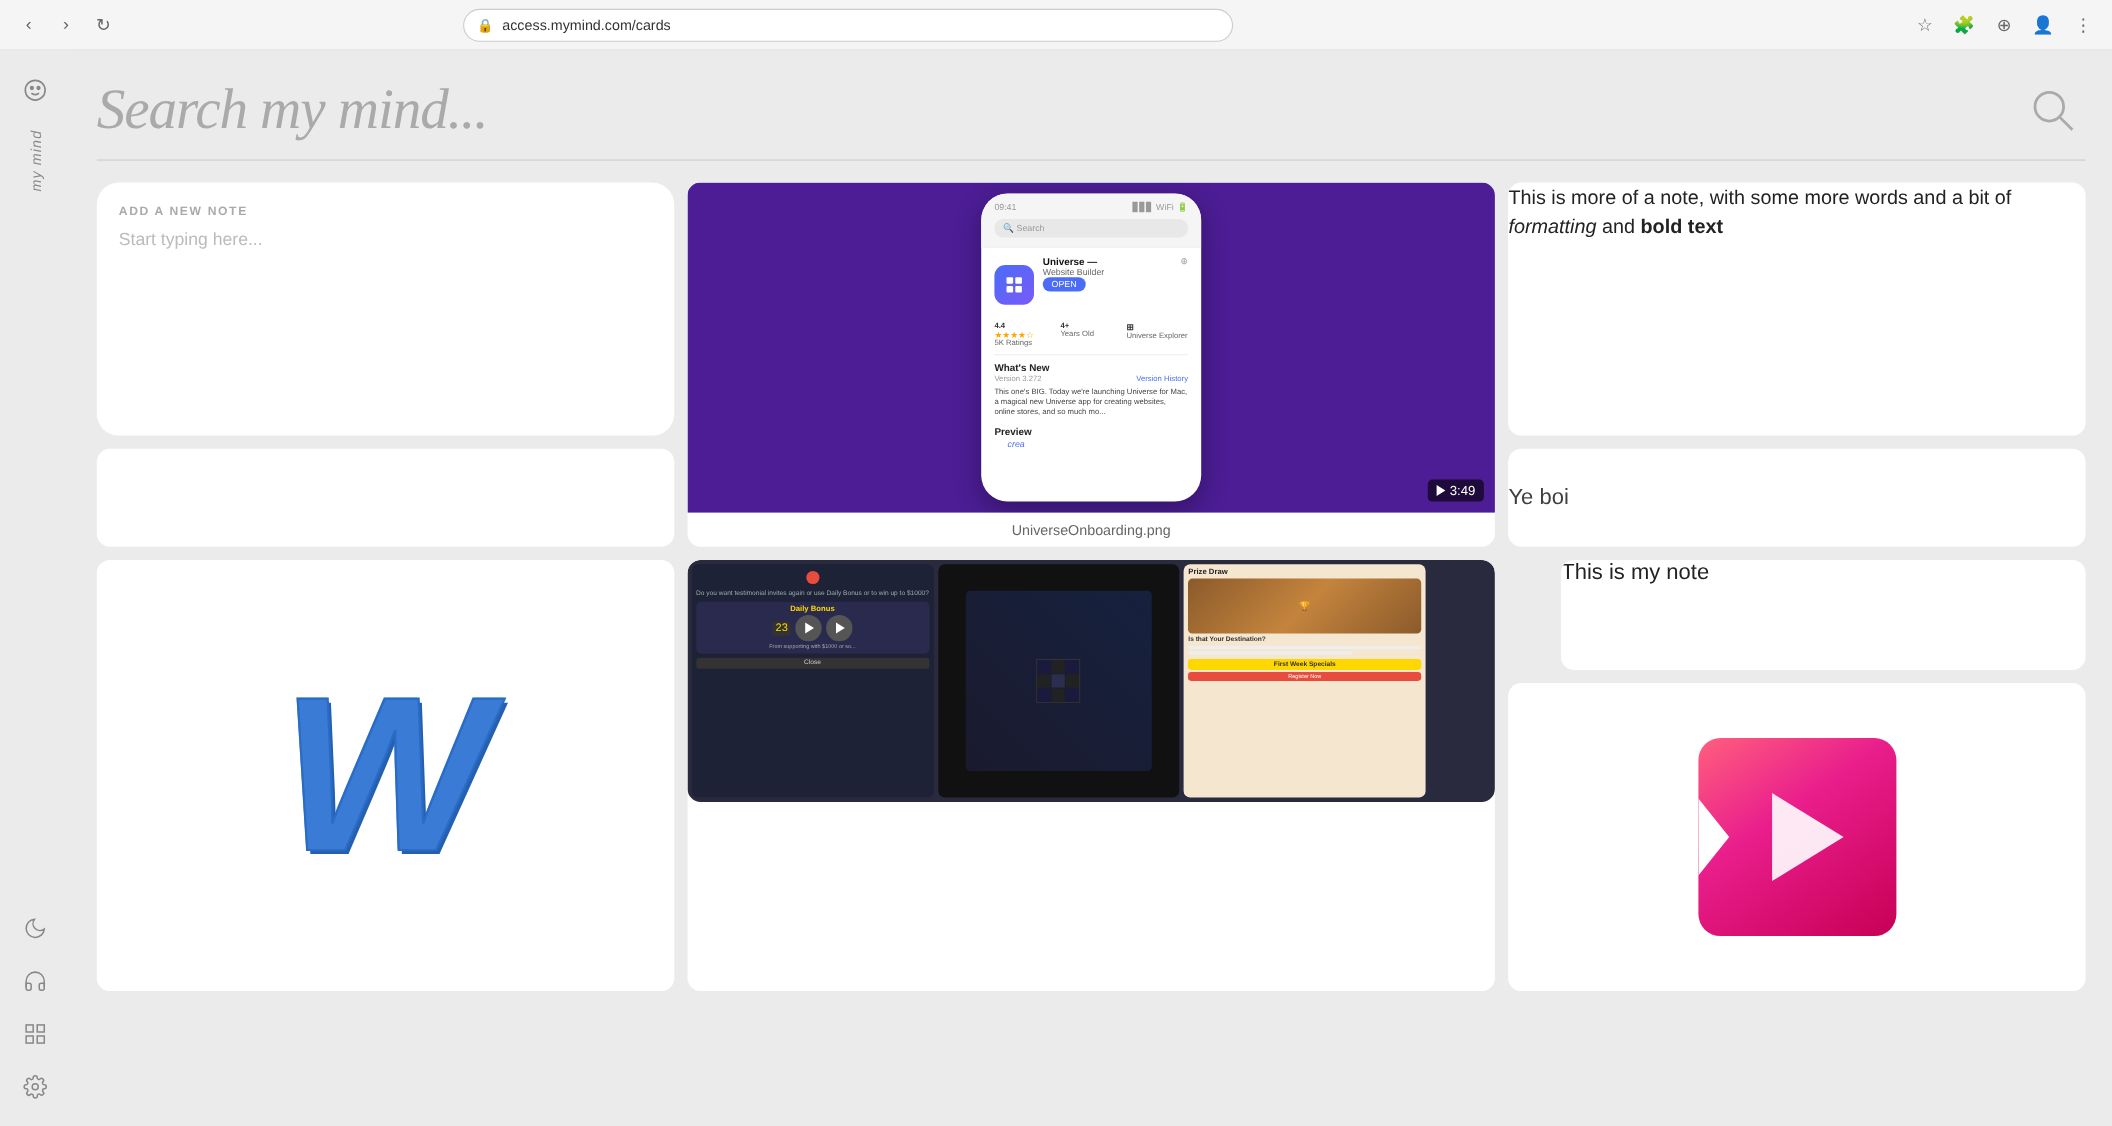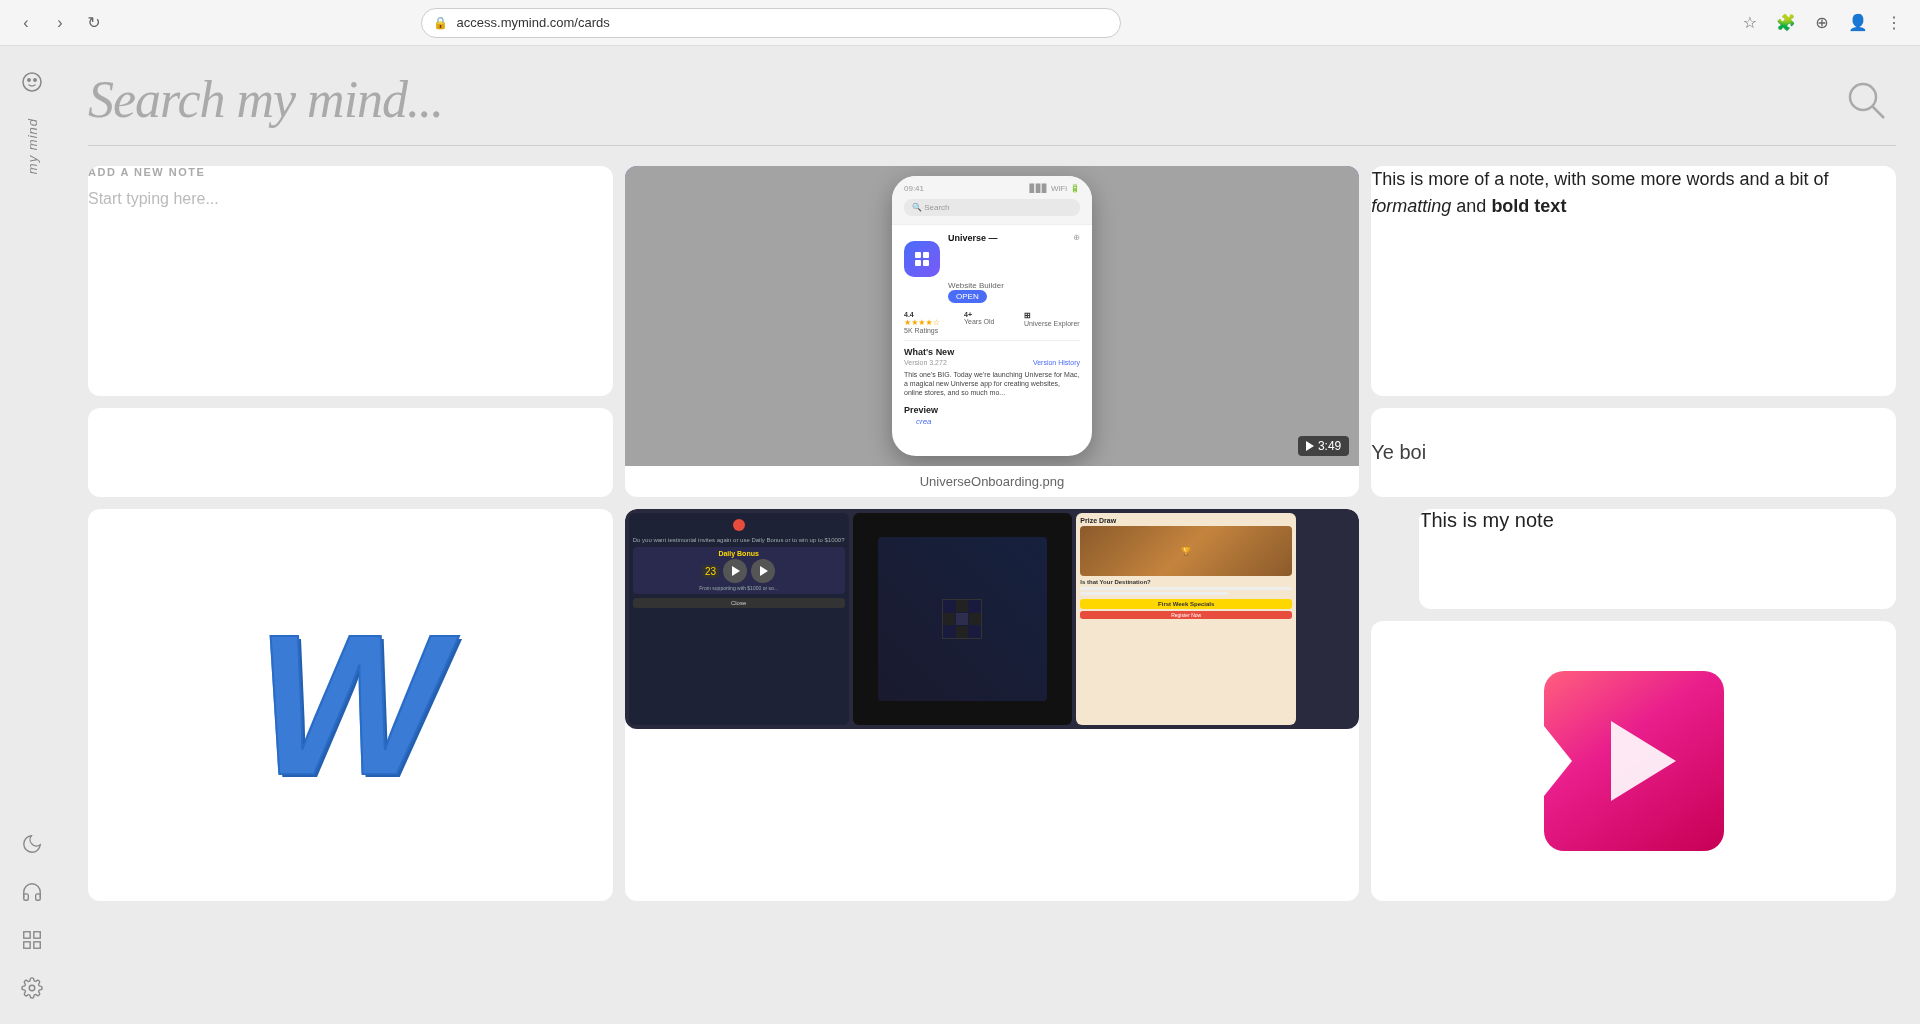--- a/index.html
+++ b/index.html
@@ -171,23 +171,25 @@
     
     .card {
       background: #fff;
       border-radius: 12px;
       overflow: hidden;
       cursor: pointer;
     }
 
     
     .add-note-card {
+      padding: 20px;
       min-height: 220px;
       display: flex;
       flex-direction: column;
+      border-radius: 20px;
     }
     .add-note-label {
       font-size: 11px;
       font-weight: 600;
       color: #aaa;
       letter-spacing: 1.5px;
       text-transform: uppercase;
       margin-bottom: 12px;
     }
     .add-note-input {
@@ -444,21 +446,21 @@
     <div class="cards-grid">
 
       <div class="card add-note-card">
         <div class="add-note-label">ADD A NEW NOTE</div>
         <div class="add-note-input">Start typing here...</div>
       </div>
 
       <div class="card video-card" style="grid-row: span 2;">
         <div class="video-thumbnail">
 
-          <div style="position:relative; width:100%; height:100%; background:#a3a3a3; display:flex; align-items:center; justify-content:center;">
+          <div style="position:relative; width:100%; height:100%; background:#4c1d95; display:flex; align-items:center; justify-content:center;">
             <div class="phone-mockup">
               <div class="phone-header">
                 <div style="display:flex; justify-content:space-between; align-items:center; font-size:8px; color:#999;">
                   <span>09:41</span>
                   <div style="display:flex; gap:3px; align-items:center;">
                     <span>▊▊▊</span>
                     <span>WiFi</span>
                     <span>🔋</span>
                   </div>
                 </div>
@@ -471,21 +473,21 @@
                   <div class="phone-app-icon" style="width:36px; height:36px; flex-shrink:0;">
                     <svg width="20" height="20" viewBox="0 0 20 20">
                       <rect x="3" y="3" width="6" height="6" fill="#fff" rx="1"></rect>
                       <rect x="11" y="3" width="6" height="6" fill="#fff" rx="1"></rect>
                       <rect x="3" y="11" width="6" height="6" fill="#fff" rx="1"></rect>
                       <rect x="11" y="11" width="6" height="6" fill="#fff" rx="1"></rect>
                     </svg>
                   </div>
                   <div style="flex:1;">
                     <div style="font-size:9px; font-weight:bold; color:#111;">Universe —</div>
-                    <div style="font-size:8px; color:#666;margin-top:38px;">Website Builder</div>
+                    <div style="font-size:8px; color:#666;">Website Builder</div>
                     <span class="phone-open-btn">OPEN</span>
                   </div>
                   <div style="font-size:8px; color:#999; cursor:pointer;">⊕</div>
                 </div>
                 <div style="display:grid; grid-template-columns:1fr 1fr 1fr; gap:4px; font-size:7px; color:#666; border-bottom:1px solid #eee; padding-bottom:6px; margin-bottom:6px;">
                   <div>
                     <div style="font-weight:bold; color:#333;">4.4</div>
                     <div class="phone-stars">★★★★☆</div>
                     <div>5K Ratings</div>
                   </div>

